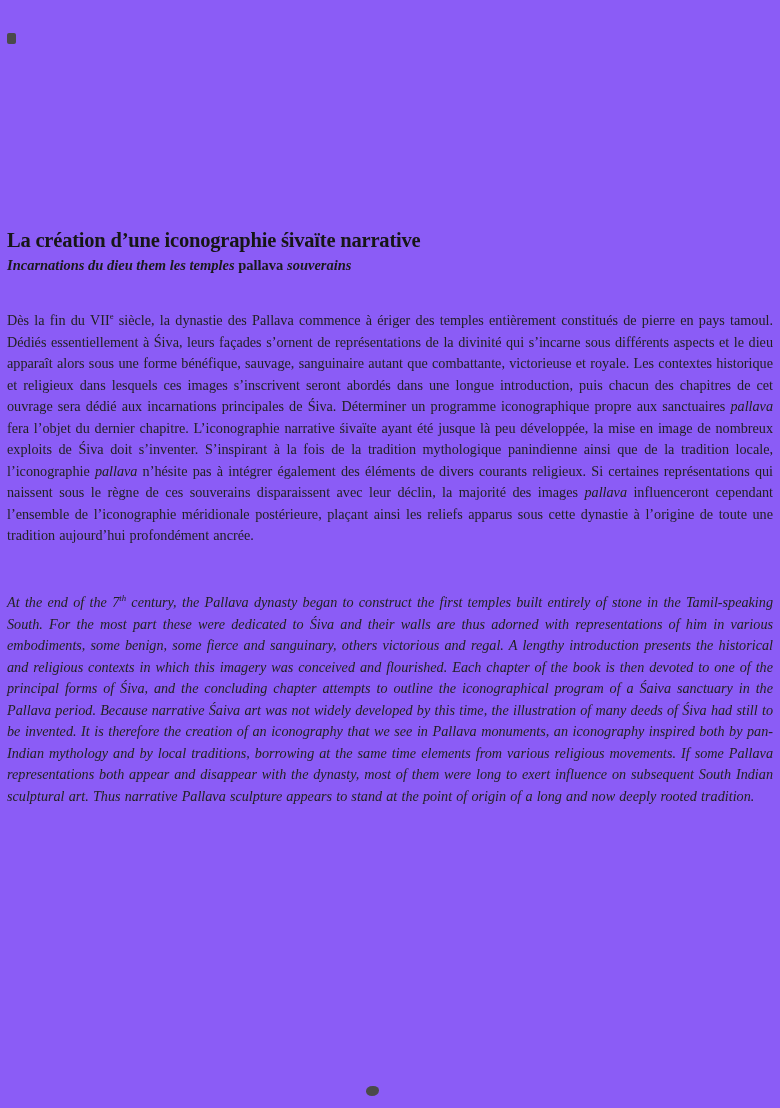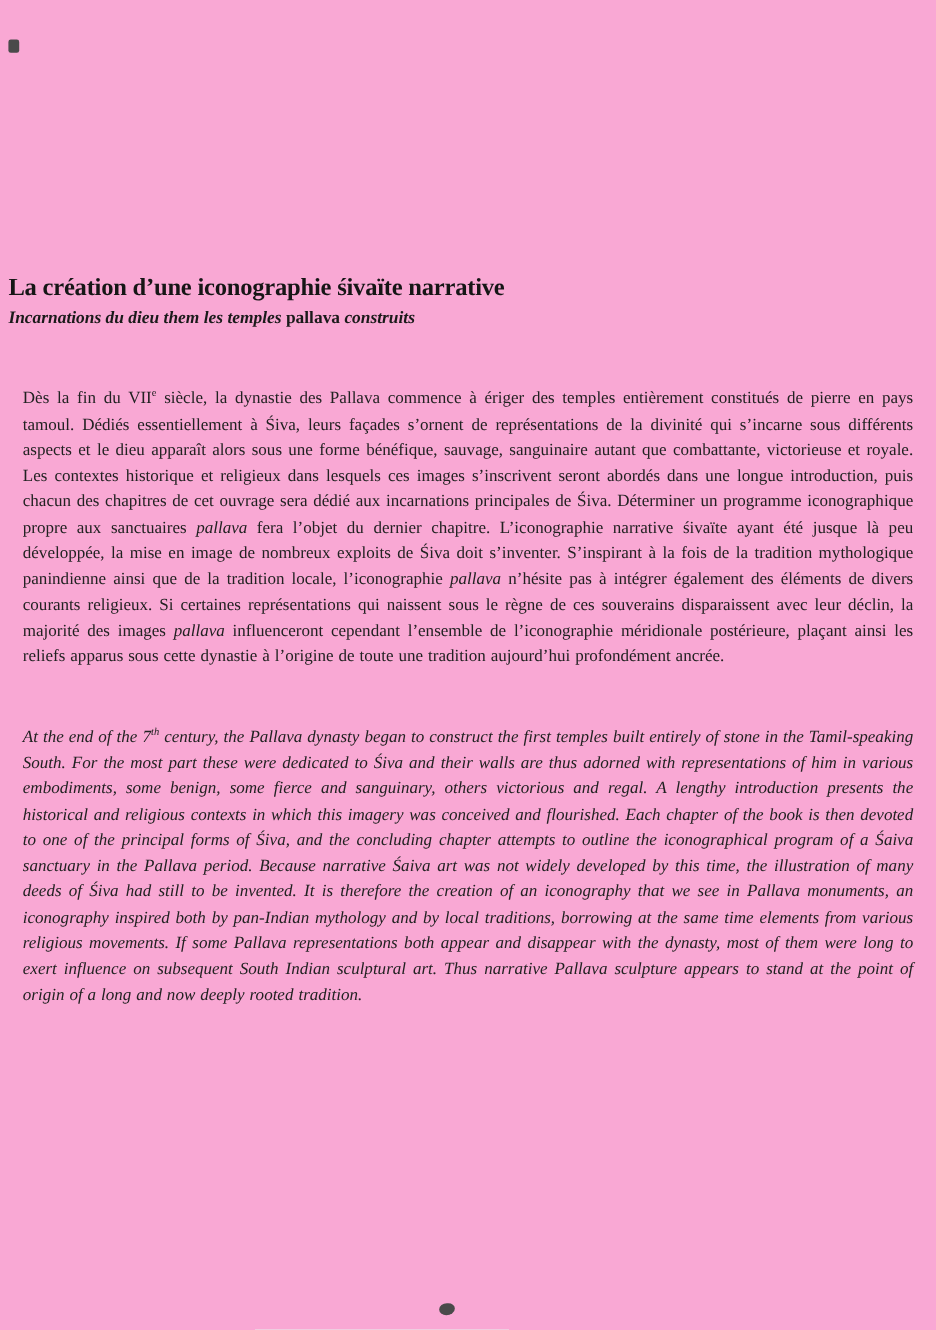--- a/index.html
+++ b/index.html
@@ -5,21 +5,21 @@
   html, body {
     margin: 0;
     padding: 0;
     background: #e8e8e8;
   }
   .page {
     position: relative;
     width: 780px;
     height: 1108px;
     margin: 0 auto;
-    background: #f9a8d4;
+    background: #8b5cf6;
     color: #1e1e1e;
     font-family: "Liberation Serif", "DejaVu Serif", serif;
     overflow: hidden;
   }
   .title {
     position: absolute;
     top: 228px;
     left: 7px;
     right: 7px;
     margin: 0;
@@ -37,21 +37,21 @@
     margin: 0;
     font-size: 14.5px;
     line-height: 18px;
     font-weight: bold;
     color: #1a1a1a;
   }
   .para {
     position: absolute;
     left: 7px;
     right: 7px;
-    margin: 12px;
+    margin: 0;
     text-align: justify;
     font-size: 14.2px;
     line-height: 21.55px;
     word-spacing: 0.6px;
     color: #222222;
   }
   .para.fr { top: 310px; }
   .para.en { top: 592px; font-style: italic; }
   .seg-i { font-style: italic; }
   .seg-r { font-style: normal; }
@@ -81,20 +81,20 @@
   }
 </style>
 </head>
 <body>
 
 <div class="page">
   <div class="mark mark-top"></div>
 
   <h1 class="title">La création d’une iconographie śivaïte narrative</h1>
 
-  <h2 class="subtitle"><span class="seg-i">Incarnations du dieu them les temples </span><span class="seg-r">pallava</span><span class="seg-i"> construits</span></h2>
+  <h2 class="subtitle"><span class="seg-i">Incarnations du dieu them les temples </span><span class="seg-r">pallava</span><span class="seg-i"> souverains</span></h2>
 
   <p class="para fr"><span class="seg-r">Dès la fin du VII</span><sup>e</sup><span class="seg-r"> siècle, la dynastie des Pallava commence à ériger des temples entièrement constitués de pierre en pays tamoul. Dédiés essentiellement à Śiva, leurs façades s’ornent de représentations de la divinité qui s’incarne sous différents aspects et le dieu apparaît alors sous une forme bénéfique, sauvage, sanguinaire autant que combattante, victorieuse et royale. Les contextes historique et religieux dans lesquels ces images s’inscrivent seront abordés dans une longue introduction, puis chacun des chapitres de cet ouvrage sera dédié aux incarnations principales de Śiva. Déterminer un programme iconographique propre aux sanctuaires </span><span class="seg-i">pallava</span><span class="seg-r"> fera l’objet du dernier chapitre. L’iconographie narrative śivaïte ayant été jusque là peu développée, la mise en image de nombreux exploits de Śiva doit s’inventer. S’inspirant à la fois de la tradition mythologique panindienne ainsi que de la tradition locale, l’iconographie </span><span class="seg-i">pallava</span><span class="seg-r"> n’hésite pas à intégrer également des éléments de divers courants religieux. Si certaines représentations qui naissent sous le règne de ces souverains disparaissent avec leur déclin, la majorité des images </span><span class="seg-i">pallava</span><span class="seg-r"> influenceront cependant l’ensemble de l’iconographie méridionale postérieure, plaçant ainsi les reliefs apparus sous cette dynastie à l’origine de toute une tradition aujourd’hui profondément ancrée.</span></p>
 
   <p class="para en"><span class="seg-i">At the end of the 7</span><sup>th</sup><span class="seg-i"> century, the Pallava dynasty began to construct the first temples built entirely of stone in the Tamil-speaking South. For the most part these were dedicated to Śiva and their walls are thus adorned with representations of him in various embodiments, some benign, some fierce and sanguinary, others victorious and regal. A lengthy introduction presents the historical and religious contexts in which this imagery was conceived and flourished. Each chapter of the book is then devoted to one of the principal forms of Śiva, and the concluding chapter attempts to outline the iconographical program of a Śaiva sanctuary in the Pallava period. Because narrative Śaiva art was not widely developed by this time, the illustration of many deeds of Śiva had still to be invented. It is therefore the creation of an iconography that we see in Pallava monuments, an iconography inspired both by pan-Indian mythology and by local traditions, borrowing at the same time elements from various religious movements. If some Pallava representations both appear and disappear with the dynasty, most of them were long to exert influence on subsequent South Indian sculptural art. Thus narrative Pallava sculpture appears to stand at the point of origin of a long and now deeply rooted tradition.</span></p>
 
   <div class="mark mark-bottom"></div>
 </div>
 
 </body></html>

